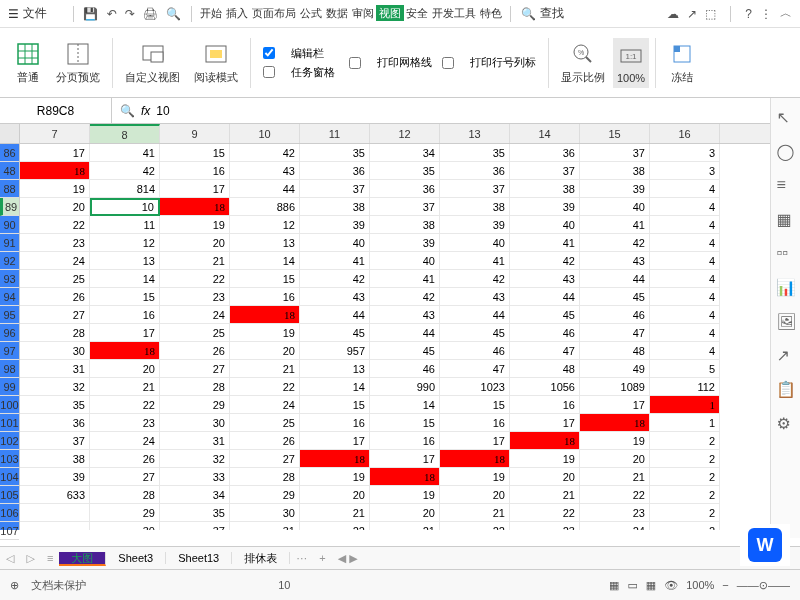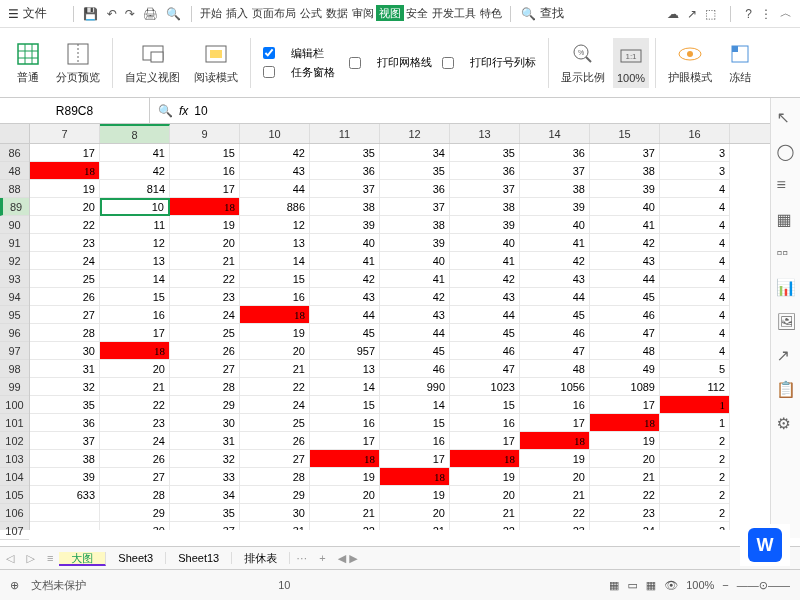--- a/index.html
+++ b/index.html
@@ -14,44 +14,44 @@
 .menubar .right-icons { margin-left: auto; display: flex; align-items: center; gap: 8px; color: #555; }
 .ribbon { height: 70px; display: flex; align-items: center; padding: 4px 8px; border-bottom: 1px solid #ccc; gap: 2px; }
 .ribbon-group { display: flex; flex-direction: column; align-items: center; font-size: 11px; color: #333; padding: 0 6px; }
 .ribbon-group .icon-large { width: 28px; height: 28px; margin-bottom: 2px; display: flex; align-items: center; justify-content: center; }
 .ribbon-sep { width: 1px; height: 50px; background: #ddd; margin: 0 4px; }
 .checkbox-group { display: flex; flex-direction: column; gap: 4px; font-size: 11px; padding: 0 6px; }
 .checkbox-row { display: flex; gap: 10px; }
 .checkbox-item { display: flex; align-items: center; gap: 16px; }
 .checkbox-item input { width: 12px; height: 12px; }
 .formula-bar { height: 26px; display: flex; align-items: center; border-bottom: 1px solid #ccc; font-size: 12px; }
-.name-box { width: 150px; padding: 0 8px; border-right: 1px solid #ccc; height: 100%; display: flex; align-items: center; }
+.name-box { width: 112px; padding: 0 8px; border-right: 1px solid #ccc; height: 100%; display: flex; align-items: center; }
 .name-box input { border: none; outline: none; width: 100%; text-align: center; font-size: 12px; }
 .fx-area { display: flex; align-items: center; padding: 0 8px; gap: 6px; flex: 1; }
 .fx-area input { border: none; outline: none; flex: 1; font-size: 12px; }
 .grid-area { display: flex; height: 406px; }
-.row-headers { width: 30px; background: #e5e5e5; border-right: 1px solid #ccc; }
+.row-headers { width: 20px; background: #3b82f6; border-right: 1px solid #ccc; }
 .corner { height: 20px; border-bottom: 1px solid #ccc; background: #e8e8e8; }
 .row-header { height: 18px; font-size: 11px; text-align: center; line-height: 18px; border-bottom: 1px solid #ddd; color: #333; }
 .row-header.active { background: #d0e8d0; border-left: 3px solid #1a9e55; box-sizing: border-box; }
 .grid-main { flex: 1; overflow: hidden; position: relative; }
 .col-headers { height: 20px; display: flex; background: #f0f0f0; border-bottom: 1px solid #ccc; }
 .col-header { width: 70px; font-size: 11px; text-align: center; line-height: 20px; border-right: 1px solid #ddd; color: #333; }
 .col-header.active { background: #d0e8d0; border-top: 2px solid #1a9e55; box-sizing: border-box; line-height: 18px; }
 .cells { position: relative; }
 .row { display: flex; height: 18px; }
 .cell { width: 70px; height: 18px; border-right: 1px solid #e8e8e8; border-bottom: 1px solid #e8e8e8; font-size: 11px; text-align: right; padding-right: 4px; line-height: 18px; overflow: hidden; }
 .cell.red { background: #ff0000; color: #000; font-family: Liberation Serif, serif; }
 .cell.selected { border: 2px solid #1a9e55; box-sizing: border-box; line-height: 14px; }
 .right-panel { position: absolute; right: 0; top: 98px; width: 30px; height: 440px; background: #fafafa; border-left: 1px solid #ddd; display: flex; flex-direction: column; align-items: center; padding-top: 10px; gap: 16px; color: #666; }
 .right-panel .panel-icon { width: 18px; height: 18px; cursor: pointer; }
 .sheet-tabs { position: absolute; bottom: 30px; left: 0; right: 0; height: 24px; display: flex; align-items: center; border-top: 1px solid #ccc; border-bottom: 1px solid #ccc; font-size: 11px; background: #f8f8f8; }
 .sheet-tabs .nav-btn { padding: 0 6px; color: #999; cursor: pointer; }
 .sheet-tabs .tab-item { padding: 0 12px; height: 100%; line-height: 24px; border-right: 1px solid #ddd; cursor: pointer; }
-.sheet-tabs .tab-item.active { background: #fef9c3; color: #1a9e55; border-bottom: 2px solid #6d28d9; box-sizing: border-box; }
+.sheet-tabs .tab-item.active { background: #4c1d95; color: #1a9e55; border-bottom: 2px solid #f97316; box-sizing: border-box; }
 .statusbar { position: absolute; bottom: 0; left: 0; right: 0; height: 30px; display: flex; align-items: center; font-size: 11px; padding: 0 10px; background: #f8f8f8; color: #555; gap: 12px; }
 .statusbar .sb-right { margin-left: auto; display: flex; align-items: center; gap: 8px; }
 .wps-logo { position: absolute; bottom: 34px; right: 10px; display: flex; align-items: center; gap: 6px; font-size: 22px; font-weight: bold; color: #333; background: #fff; padding: 4px 8px; }
 .wps-logo .logo-box { width: 34px; height: 34px; background: #0a5cff; border-radius: 6px; display: flex; align-items: center; justify-content: center; color: #fff; font-size: 18px; font-weight: bold; }
 svg { display: block; }
 </style>
 </head>
 <body>
 
 <div class="menubar">
@@ -161,29 +161,20 @@
   <div class="ribbon-group" style="background:#e8e8e8;padding:4px;">
     <div class="icon-large">
         <svg width="24" height="20">
           <rect x="2" y="4" width="20" height="12" fill="none" stroke="#666"></rect>
           <text x="12" y="13" font-size="8" text-anchor="middle" fill="#666">1:1</text>
         </svg>
       </div>
     <span>100%</span>
   </div>
   <div class="ribbon-sep"></div>
-  <div class="ribbon-group">
-    <div class="icon-large">
-        <svg width="26" height="18">
-          <ellipse cx="13" cy="9" rx="11" ry="6" fill="none" stroke="#f2a23a"></ellipse>
-          <circle cx="13" cy="9" r="3" fill="#f2a23a"></circle>
-        </svg>
-      </div>
-    <span>护眼模式</span>
-  </div>
   <div class="ribbon-group">
     <div class="icon-large">
         <svg width="20" height="20">
           <rect x="2" y="2" width="16" height="16" fill="none" stroke="#4a90d9"></rect>
           <rect x="2" y="2" width="6" height="6" fill="#4a90d9"></rect>
         </svg>
       </div>
     <span>冻结</span>
   </div>
 </div>

